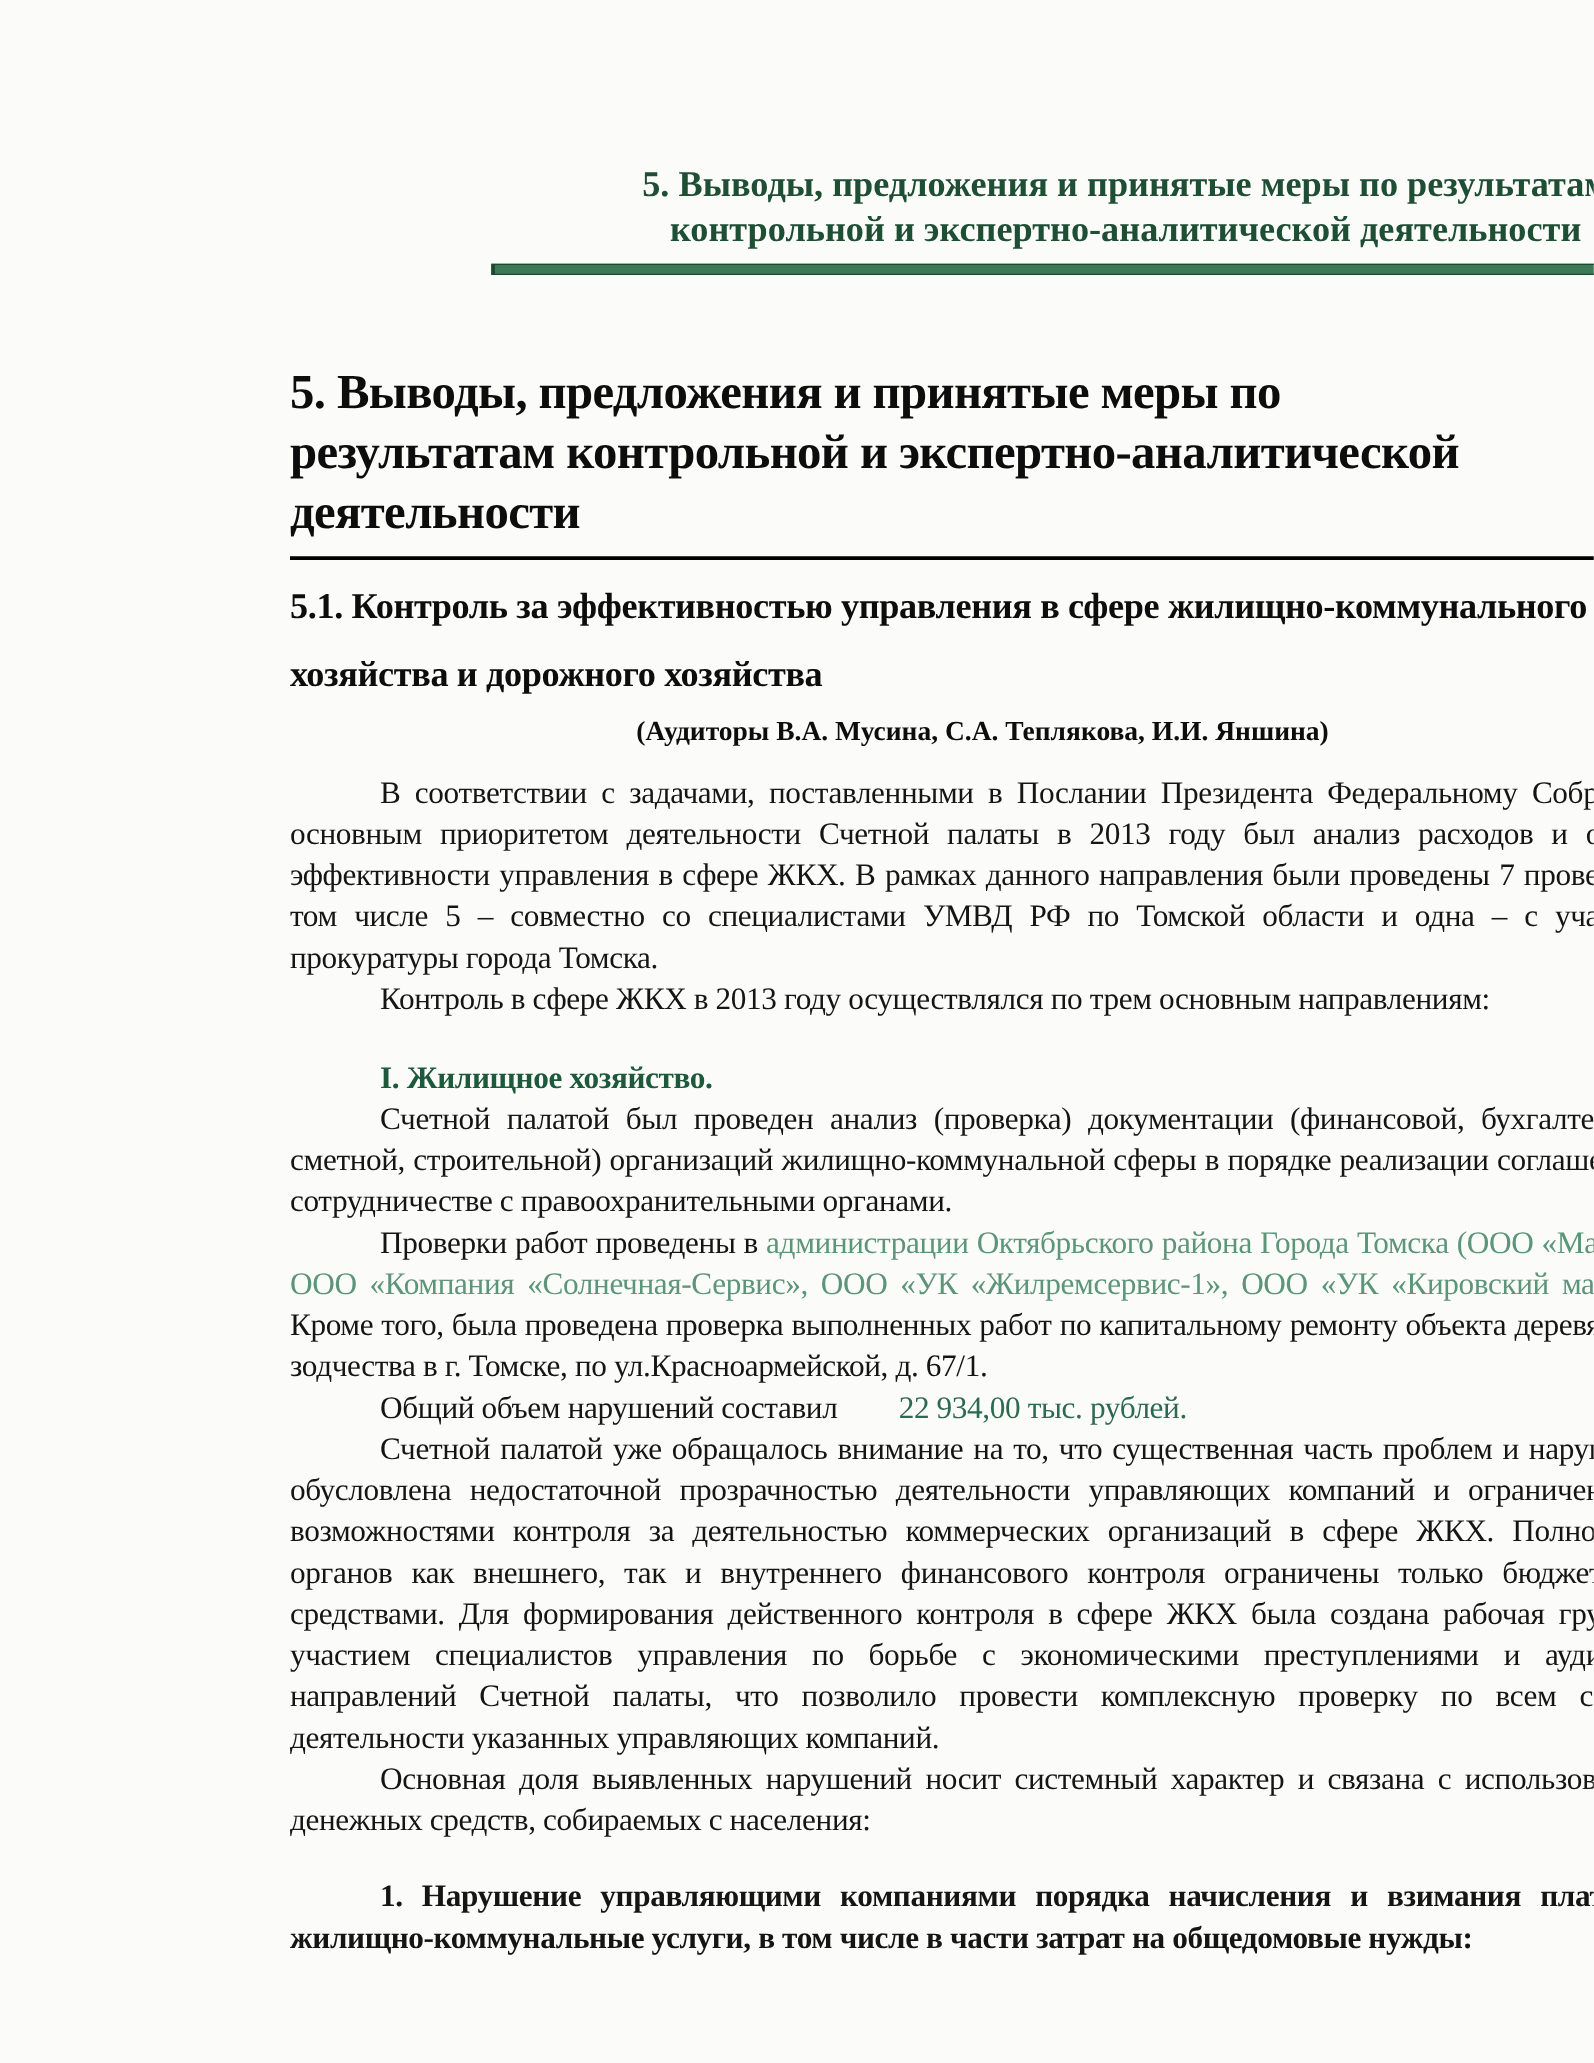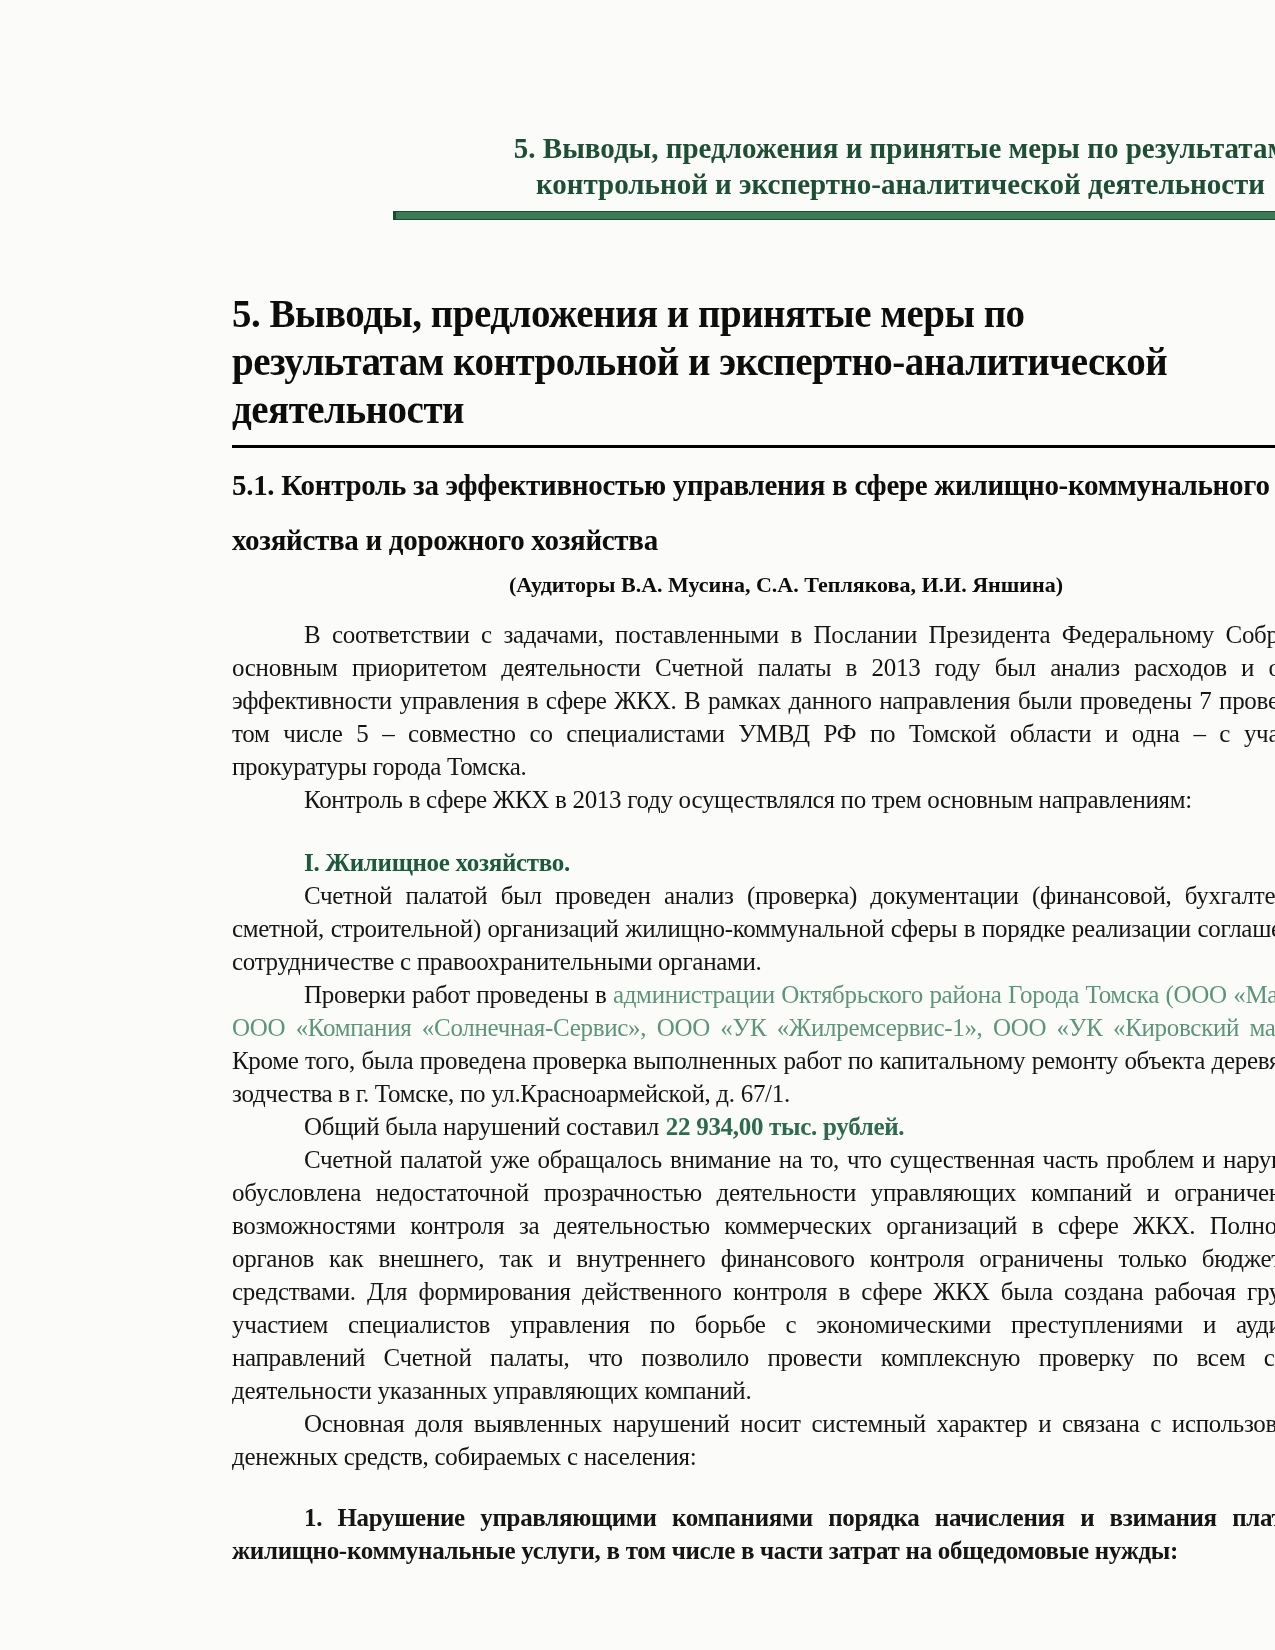--- a/index.html
+++ b/index.html
@@ -83,22 +83,23 @@
   }
   .content p { text-indent: 72px; }
   .sec-heading {
     margin-top: 30px;
     font-weight: bold;
     color: var(--section-green, #1d5a3b);
   }
   .org-link { color: var(--link-green, #5d9579); }
   .amount {
     color: var(--amount-green, #2d6a4f);
-    font-weight: bold;
+    font-weight: normal;
     padding-left: 7px;
+    margin-left: 42px;
   }
   .bold-para { font-weight: bold; margin-top: 28px; }
 </style>
 </head>
 <body>
 
 <div class="page">
 
   <div class="running-header">
     <div class="hline">5. Выводы, предложения и принятые меры по результатам</div>
@@ -115,19 +116,19 @@
 
   <h2 class="subtitle">5.1. Контроль за эффективностью управления в сфере жилищно-коммунального хозяйства и дорожного хозяйства</h2>
   <div class="auditors">(Аудиторы В.А. Мусина, С.А. Теплякова, И.И. Яншина)</div>
 
   <div class="content">
     <p>В соответствии с задачами, поставленными в Послании Президента Федеральному Собранию, основным приоритетом деятельности Счетной палаты в 2013 году был анализ расходов и оценка эффективности управления в сфере ЖКХ. В рамках данного направления были проведены 7 проверок, в том числе 5 – совместно со специалистами УМВД РФ по Томской области и одна – с участием прокуратуры города Томска.</p>
     <p>Контроль в сфере ЖКХ в 2013 году осуществлялся по трем основным направлениям:</p>
     <p class="sec-heading">I. Жилищное хозяйство.</p>
     <p>Счетной палатой был проведен анализ (проверка) документации (финансовой, бухгалтерской, сметной, строительной) организаций жилищно-коммунальной сферы в порядке реализации соглашений о сотрудничестве с правоохранительными органами.</p>
     <p><span>Проверки работ проведены в </span><span class="org-link">администрации Октябрьского района Города Томска (ООО «Маякъ»), ООО «Компания «Солнечная-Сервис», ООО «УК «Жилремсервис-1», ООО «УК «Кировский массив»</span><span>. Кроме того, была проведена проверка выполненных работ по капитальному ремонту объекта деревянного зодчества в г. Томске, по ул.Красноармейской, д. 67/1.</span></p>
-    <p><span>Общий была нарушений составил</span><span class="amount">22 934,00 тыс. рублей.</span></p>
+    <p><span>Общий объем нарушений составил</span><span class="amount">22 934,00 тыс. рублей.</span></p>
     <p>Счетной палатой уже обращалось внимание на то, что существенная часть проблем и нарушений обусловлена недостаточной прозрачностью деятельности управляющих компаний и ограниченными возможностями контроля за деятельностью коммерческих организаций в сфере ЖКХ.  Полномочия органов как внешнего, так и внутреннего финансового контроля ограничены только бюджетными средствами. Для формирования действенного контроля в сфере ЖКХ была создана рабочая группа с участием специалистов управления по борьбе с экономическими преступлениями и аудиторов направлений Счетной палаты, что позволило провести комплексную проверку по всем сферам деятельности указанных управляющих компаний.</p>
     <p>Основная доля выявленных нарушений носит системный характер и связана с использованием денежных средств, собираемых с населения:</p>
     <p class="bold-para">1. Нарушение управляющими компаниями порядка начисления и взимания платы за жилищно-коммунальные услуги, в том числе в части затрат на общедомовые нужды:</p>
   </div>
 
 </div>
 
 </body></html>

